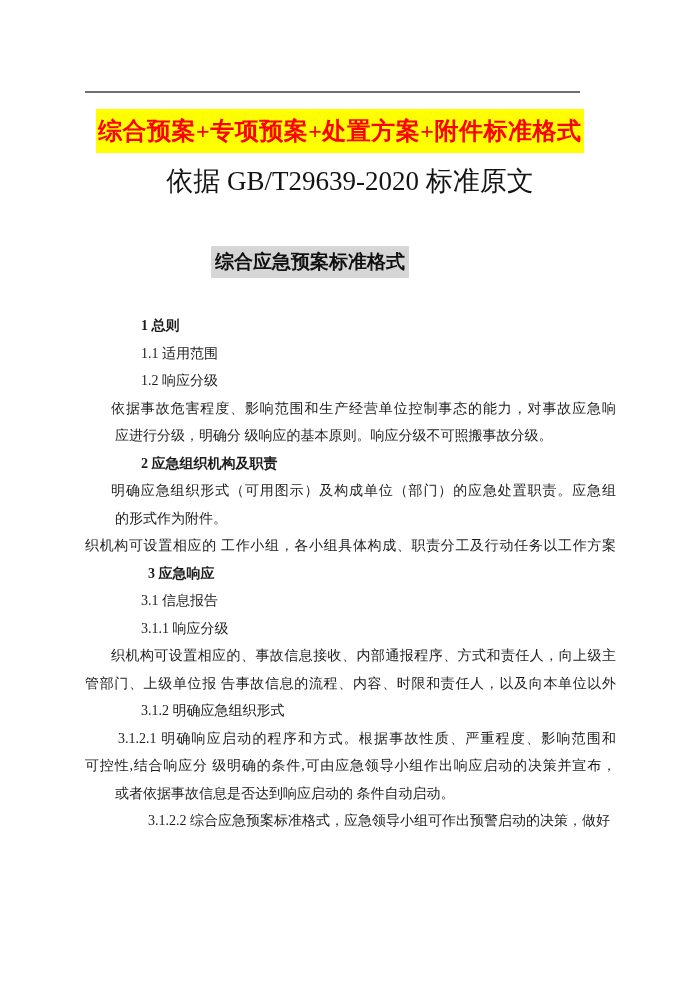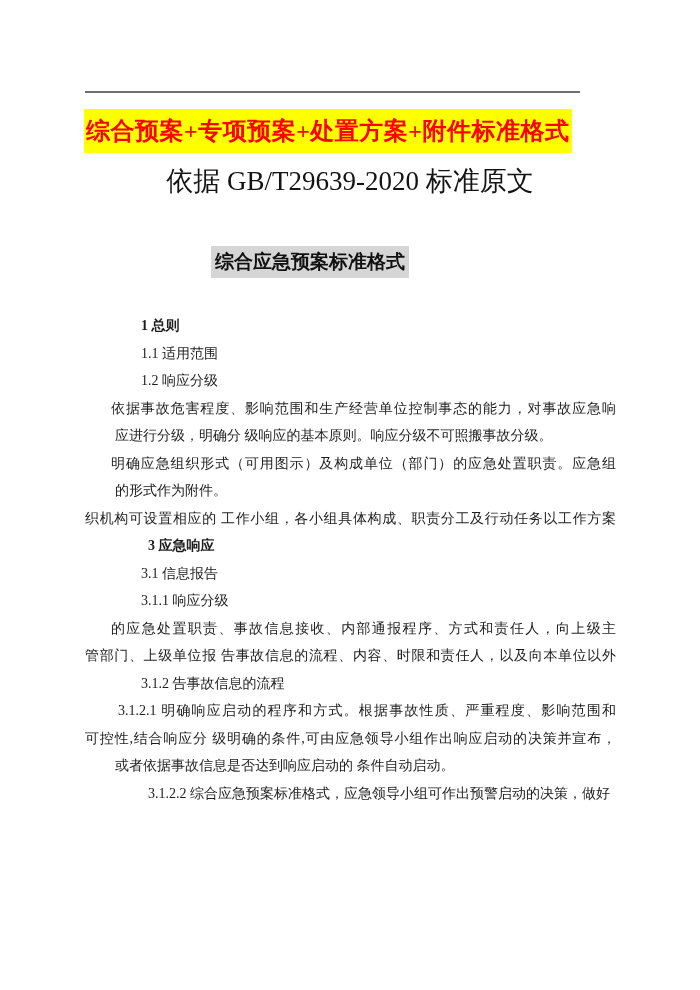--- a/index.html
+++ b/index.html
@@ -14,21 +14,21 @@
 
   .divider {
     position: absolute;
     left: 85px; top: 91px;
     width: 495px; height: 2px;
     background: #6e6e6e;
   }
 
   .main-title-wrap {
     position: absolute;
-    left: 84px; top: 109px;
+    left: 96px; top: 109px;
     width: 532px;
   }
   .main-title {
     display: inline-block;
     background: #ffff00;
     color: #ff0000;
     font-size: 24px;
     font-weight: 700;
     line-height: 44px;
     padding: 0 2px;
@@ -95,28 +95,29 @@
   <div class="section-title-wrap">
     <span class="section-title">综合应急预案标准格式</span>
   </div>
 
   <div class="body-text">
     <div class="ln nw ind b">1 总则</div>
     <div class="ln nw ind">1.1 适用范围</div>
     <div class="ln nw ind">1.2 响应分级</div>
     <div class="ln ind just">依据事故危害程度、影响范围和生产经营单位控制事态的能力，对事故应急响</div>
     <div class="ln nw">应进行分级，明确分 级响应的基本原则。响应分级不可照搬事故分级。</div>
+    <div class="ln nw ind b">2 应急组织机构及职责</div>
     <div class="ln ind just">明确应急组织形式（可用图示）及构成单位（部门）的应急处置职责。应急组</div>
     <div class="ln nw">的形式作为附件。</div>
     <div class="ln just">织机构可设置相应的 工作小组，各小组具体构成、职责分工及行动任务以工作方案</div>
     <div class="ln nw ind2 b">3 应急响应</div>
     <div class="ln nw ind">3.1 信息报告</div>
     <div class="ln nw ind">3.1.1 响应分级</div>
-    <div class="ln ind just">的应急处置职责、事故信息接收、内部通报程序、方式和责任人，向上级主</div>
+    <div class="ln ind just">织机构可设置相应的、事故信息接收、内部通报程序、方式和责任人，向上级主</div>
     <div class="ln just">管部门、上级单位报 告事故信息的流程、内容、时限和责任人，以及向本单位以外</div>
-    <div class="ln nw ind">3.1.2 告事故信息的流程</div>
+    <div class="ln nw ind">3.1.2 明确应急组织形式</div>
     <div class="ln ind2 just">3.1.2.1 明确响应启动的程序和方式。根据事故性质、严重程度、影响范围和</div>
     <div class="ln just">可控性,结合响应分 级明确的条件,可由应急领导小组作出响应启动的决策并宣布，</div>
     <div class="ln nw">或者依据事故信息是否达到响应启动的 条件自动启动。</div>
     <div class="ln nw ind2">3.1.2.2 综合应急预案标准格式，应急领导小组可作出预警启动的决策，做好</div>
   </div>
 
 </div>
 
 </body></html>

